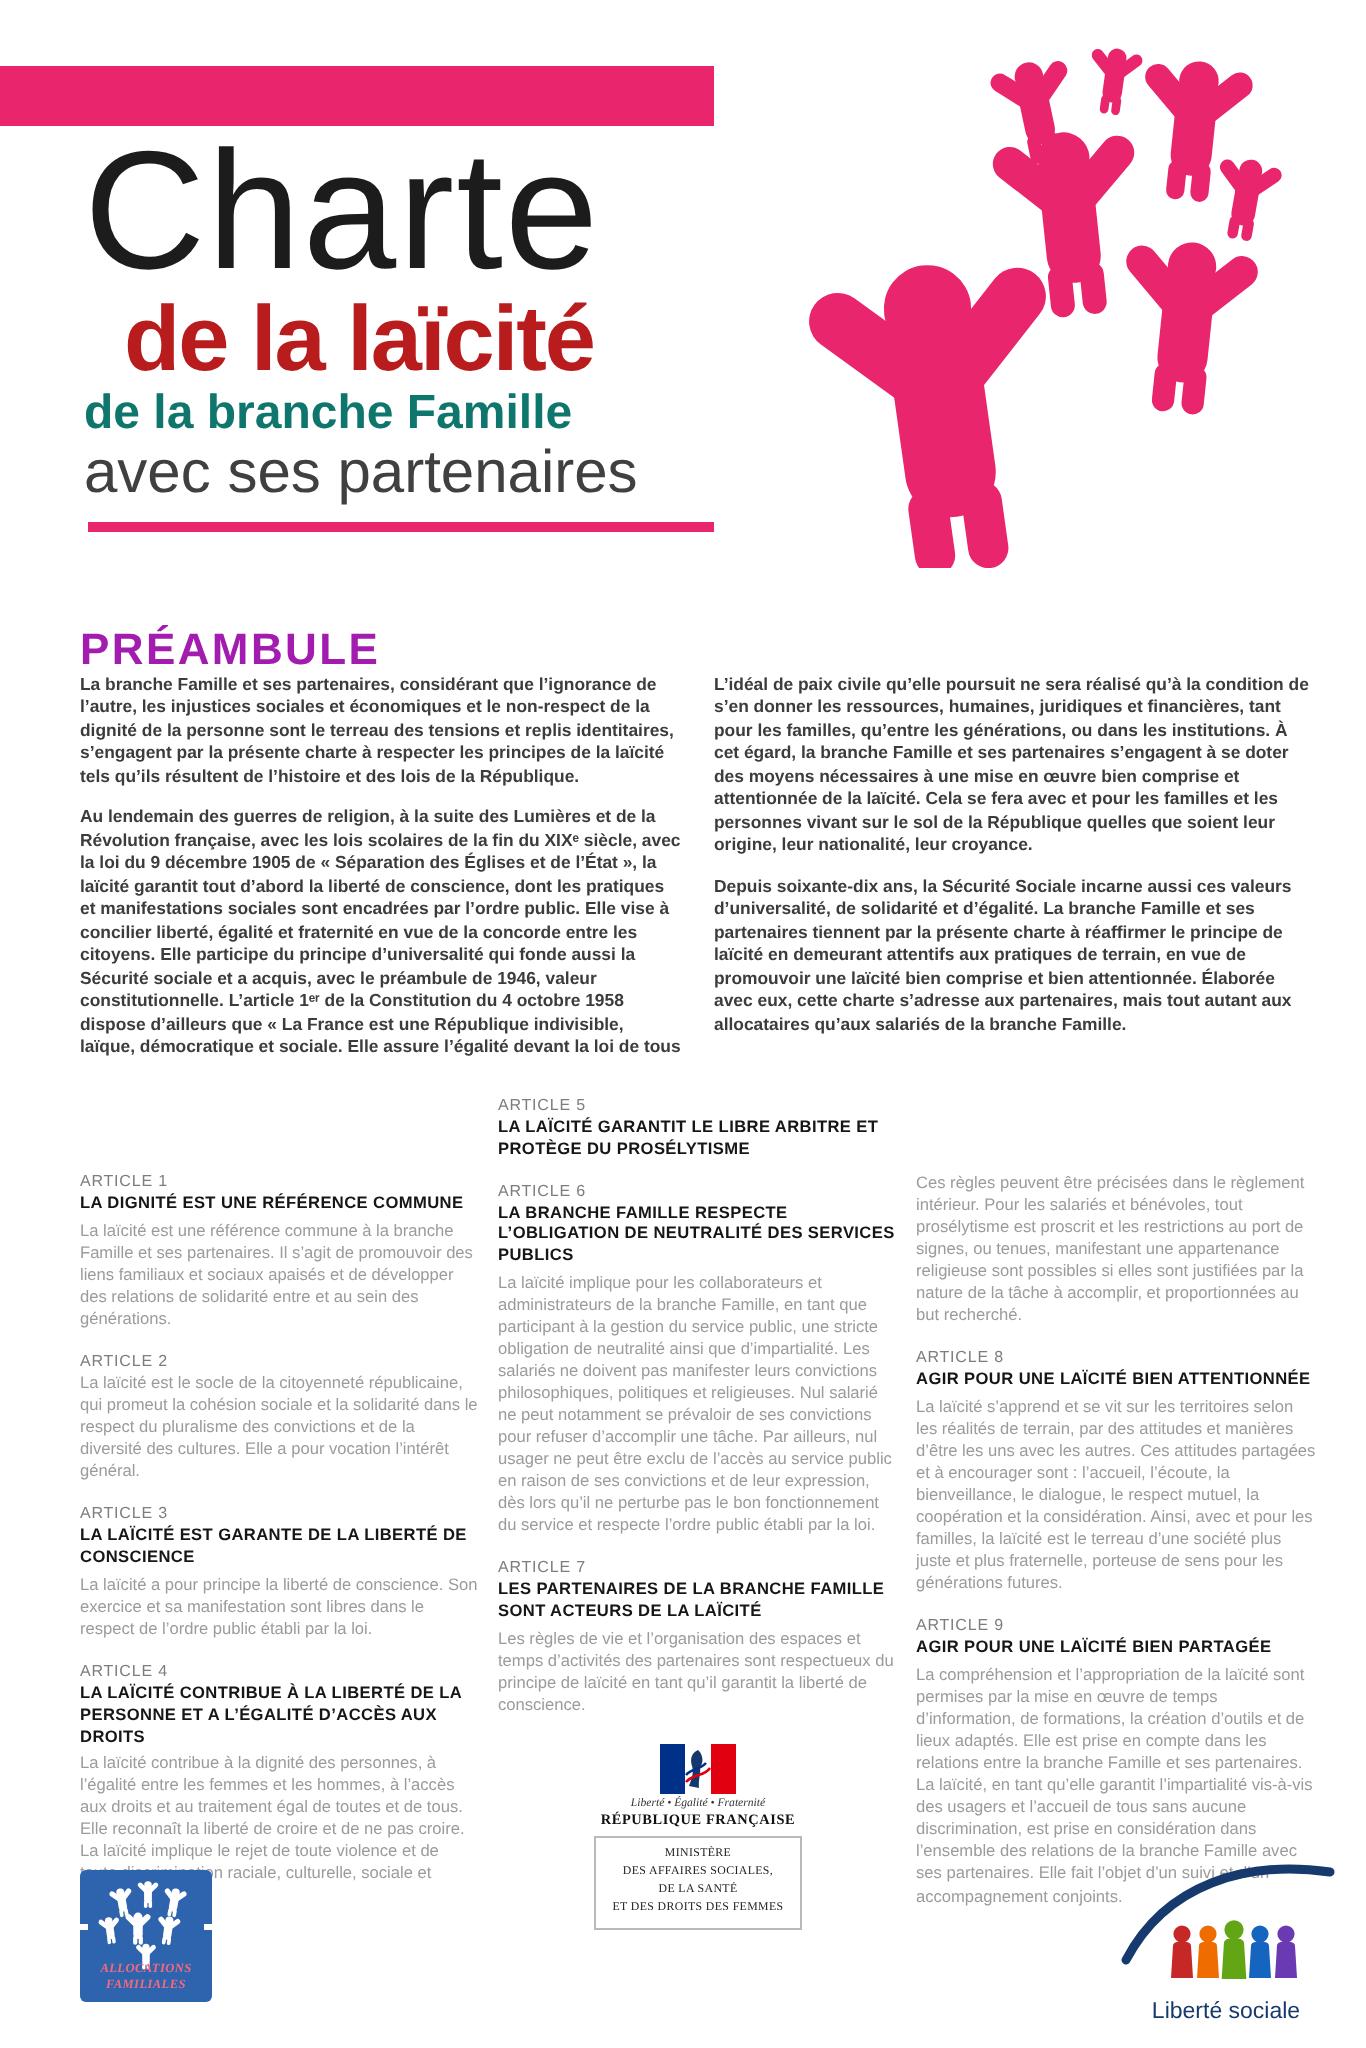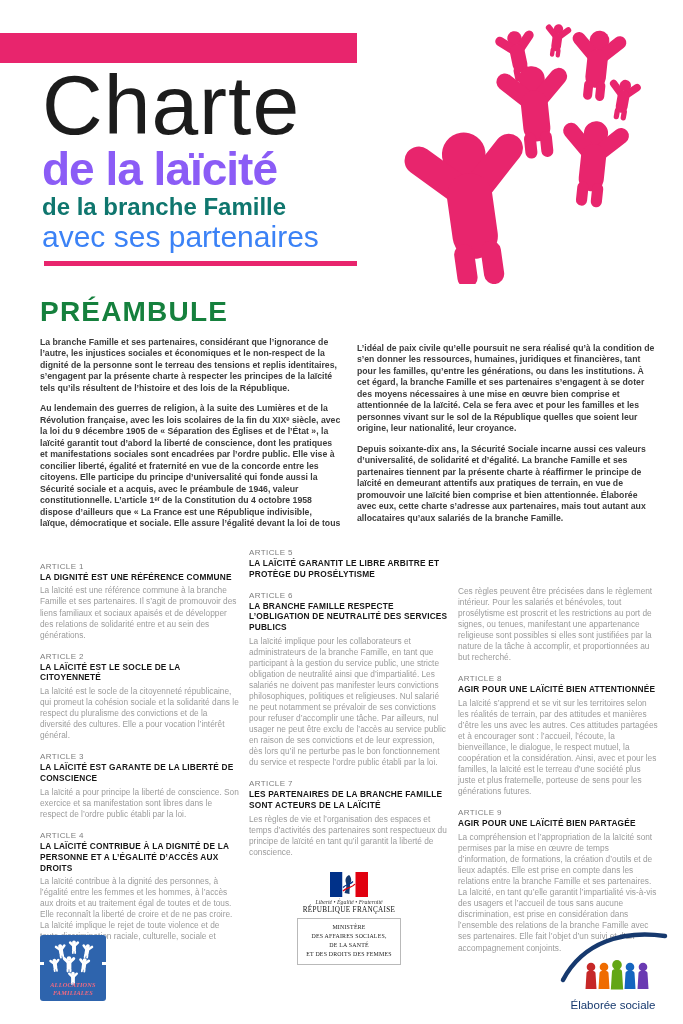--- a/index.html
+++ b/index.html
@@ -6,45 +6,45 @@
   html,body { background:#ffffff; }
   .page {
     position:relative; width:683px; height:1024px; margin:0 auto;
     background:#ffffff; overflow:hidden;
     font-family:"Liberation Sans", sans-serif; color:#1a1a1a;
   }
   
   .pink-bar-top { position:absolute; left:0; top:33px; width:357px; height:30px; background:#e8256d; }
   .title-block { position:absolute; left:42px; top:66px; width:330px; }
   .t1 { display:block; font-size:84px; font-weight:100; line-height:0.95; letter-spacing:1px; color:#1c1c1c; }
-  .t2 { display:block; font-size:46px; font-weight:bold; letter-spacing:-1px; line-height:1.04; color:#8b5cf6; }
+  .t2 { display:block; font-size:46px; font-weight:bold; letter-spacing:-1px; line-height:1.04; color:#b91c1c;margin-left:20px; }
   .t3 { display:block; font-size:24px; font-weight:bold; line-height:1.08; color:#0f766e; }
-  .t4 { display:block; font-size:30px; font-weight:normal; line-height:1.1; color:#3b82f6; }
+  .t4 { display:block; font-size:30px; font-weight:normal; line-height:1.1; color:#404040; }
   .pink-underline { position:absolute; left:44px; top:261px; width:313px; height:5px; background:#e8256d; }
   .figures-svg { position:absolute; left:385px; top:16px; width:290px; height:268px; }
 
   
-  .preamble-heading { position:absolute; left:40px; top:296px; font-size:28px; font-weight:bold; letter-spacing:1.2px; color:#15803d; }
-  .pre-cols { position:absolute; left:40px; top:337px; width:618px; display:flex; gap:16px;align-items:center; }
+  .preamble-heading { position:absolute; left:40px; top:312px; font-size:22px; font-weight:bold; letter-spacing:1.2px; color:#a21caf; }
+  .pre-cols { position:absolute; left:40px; top:337px; width:618px; display:flex; gap:16px; }
   .pre-col { width:305px; }
   .pre-col p { font-size:8.7px; font-weight:bold; color:#3c3c3c; line-height:1.32; margin-bottom:9px; }
 
   
   .articles { position:absolute; left:40px; top:548px; width:618px; display:flex; gap:9px;align-items:flex-end; }
   .art-col { width:200px; }
   .art { margin-bottom:11px; }
   .art-num { font-size:8px; color:#7d7d7d; letter-spacing:0.4px; margin-bottom:1px; }
   .art-title { font-size:8.3px; font-weight:bold; color:#161616; line-height:1.3; letter-spacing:0.2px; margin-bottom:3px; }
   .art-body { font-size:8.3px; color:#9b9b9b; line-height:1.33; }
 
   
   .ministry { margin:14px auto 0; width:104px; text-align:center; font-family:"Liberation Serif", serif; }
   .rf-flag { display:block; margin:0 auto; }
   .rf-motto { font-size:5.8px; font-style:italic; color:#333; margin-top:2px; }
-  .rf-name { font-size:7.2px; font-weight:normal; letter-spacing:0.3px; color:#111; margin-top:1px; }
+  .rf-name { font-size:7.2px; font-weight:bold; letter-spacing:0.3px; color:#111; margin-top:1px; }
   .rf-box { border:1px solid #b9b9b9; margin-top:4px; padding:4px 2px; font-size:5.9px; color:#222; line-height:1.55; letter-spacing:0.2px; }
 
   
   .caf { position:absolute; left:40px; top:935px; width:66px; height:66px; background:#2e64ad; border-radius:3px; }
   .caf svg { position:absolute; left:0; top:0; }
   .caf-text { position:absolute; bottom:5px; width:100%; text-align:center; font-size:6.3px; font-weight:bold; font-style:italic;
               color:#f26a80; line-height:1.18; letter-spacing:0.2px; font-family:"Liberation Serif", serif; }
 
   
   .secu { position:absolute; left:553px; top:924px; width:120px; text-align:center; }
@@ -105,31 +105,30 @@
   <div class="articles">
 
     <div class="art-col">
       <article class="art">
         <div class="art-num">ARTICLE 1</div>
         <h3 class="art-title">LA DIGNITÉ EST UNE RÉFÉRENCE COMMUNE</h3>
         <p class="art-body">La laïcité est une référence commune à la branche Famille et ses partenaires. Il s’agit de promouvoir des liens familiaux et sociaux apaisés et de développer des relations de solidarité entre et au sein des générations.</p>
       </article>
       <article class="art">
         <div class="art-num">ARTICLE 2</div>
-        <h3 class="art-title">LA LAÏCITÉ EST LE SOCLE DE LA CITOYENNETÉ</h3>
         <p class="art-body">La laïcité est le socle de la citoyenneté républicaine, qui promeut la cohésion sociale et la solidarité dans le respect du pluralisme des convictions et de la diversité des cultures. Elle a pour vocation l’intérêt général.</p>
       </article>
       <article class="art">
         <div class="art-num">ARTICLE 3</div>
         <h3 class="art-title">LA LAÏCITÉ EST GARANTE DE LA LIBERTÉ DE CONSCIENCE</h3>
         <p class="art-body">La laïcité a pour principe la liberté de conscience. Son exercice et sa manifestation sont libres dans le respect de l’ordre public établi par la loi.</p>
       </article>
       <article class="art">
         <div class="art-num">ARTICLE 4</div>
-        <h3 class="art-title">LA LAÏCITÉ CONTRIBUE À LA DIGNITÉ DE LA PERSONNE ET A L’ÉGALITÉ D’ACCÈS AUX DROITS</h3>
+        <h3 class="art-title">LA LAÏCITÉ CONTRIBUE À LA LIBERTÉ DE LA PERSONNE ET A L’ÉGALITÉ D’ACCÈS AUX DROITS</h3>
         <p class="art-body">La laïcité contribue à la dignité des personnes, à l’égalité entre les femmes et les hommes, à l’accès aux droits et au traitement égal de toutes et de tous. Elle reconnaît la liberté de croire et de ne pas croire. La laïcité implique le rejet de toute violence et de toute discrimination raciale, culturelle, sociale et religieuse.</p>
       </article>
     </div>
 
     <div class="art-col">
       <article class="art">
         <div class="art-num">ARTICLE 5</div>
         <h3 class="art-title">LA LAÏCITÉ GARANTIT LE LIBRE ARBITRE ET PROTÈGE DU PROSÉLYTISME</h3>
       </article>
       <article class="art">
@@ -199,16 +198,16 @@
 
   <div class="secu">
     <svg width="120" height="70" viewBox="0 0 120 70">
       <path d="M10,56 C30,18 70,6 112,12" stroke="#16396e" stroke-width="4.5" fill="none" stroke-linecap="round"></path>
       <use href="#sfig" style="color:#c62828" transform="translate(38,52)"></use>
       <use href="#sfig" style="color:#ef6c00" transform="translate(51,52)"></use>
       <use href="#sfig" style="color:#63a615" transform="translate(64,51) scale(1.12)"></use>
       <use href="#sfig" style="color:#1565c0" transform="translate(77,52)"></use>
       <use href="#sfig" style="color:#6a3ab2" transform="translate(90,52)"></use>
     </svg>
-    <div class="secu-text">Élaborée sociale</div>
+    <div class="secu-text">Liberté sociale</div>
   </div>
 
 </div>
 
 </body></html>

